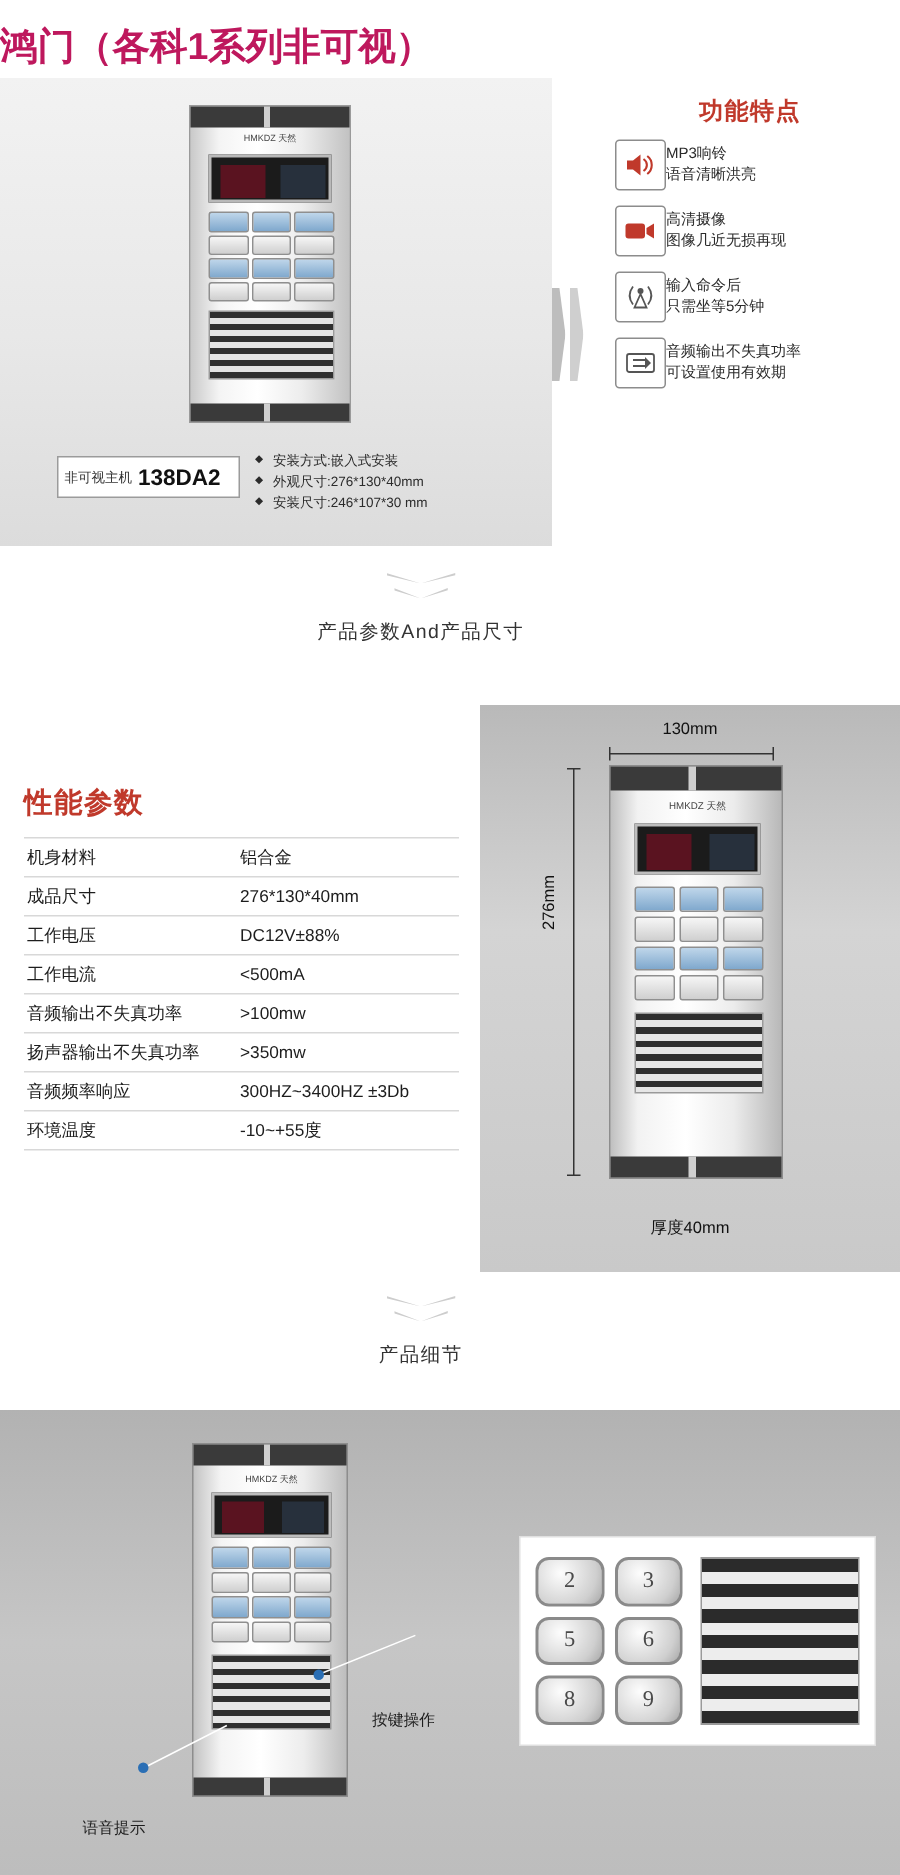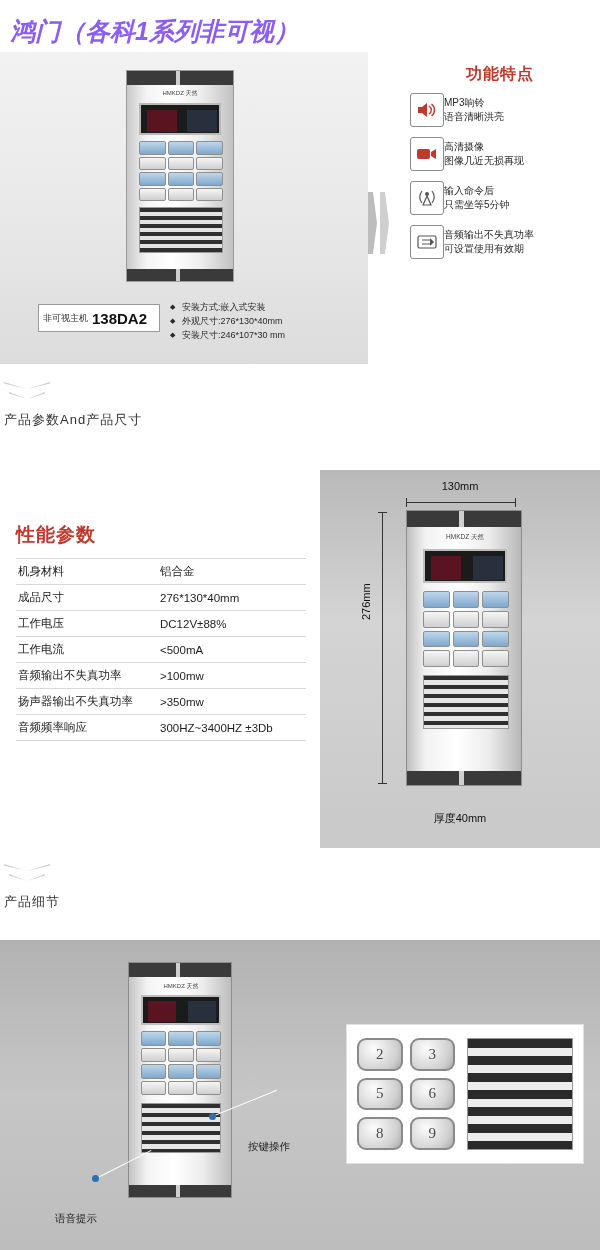--- a/index.html
+++ b/index.html
@@ -10,22 +10,22 @@
     background: #ffffff;
     overflow: hidden;
   }
   .page { position: relative; width: 600px; height: 1250px; }
 
   
   .header {
     position: absolute; top: 14px; left: 0; width: 600px; height: 34px;
   }
   .header-title {
-    font-size: 25px; font-weight: bold; color: #8b5cf6; letter-spacing: 0px;
-    padding-left: 10px; line-height: 34px; white-space: nowrap; font-style: italic;
+    font-size: 25px; font-weight: bold; color: #be185d; letter-spacing: 0px;
+    line-height: 34px; white-space: nowrap;
   }
 
   
   .top-panel {
     position: absolute; top: 52px; left: 0; width: 600px; height: 312px;
     background: linear-gradient(180deg,#f2f2f2 0%, #e8e8e8 55%, #dcdcdc 100%);
   }
   .top-panel-white-right {
     position: absolute; top: 0; right: 0; width: 232px; height: 312px;
     background: #ffffff;
@@ -120,21 +120,21 @@
   .feature-row { display: flex; align-items: center; margin-bottom: 10px; }
   .feature-ico {
     width: 34px; height: 34px; border: 1px solid #8c8c8c; border-radius: 3px;
     display: flex; align-items: center; justify-content: center; flex: 0 0 34px;
     background:#fff;
   }
   .feature-ico svg { display:block; }
   .feature-txt { font-size: 10px; color: #2b2b2b; line-height: 14px; }
 
   
-  .divider { position: absolute; left: 4px; width: 529px; text-align: left; }
+  .divider { position: absolute; left: 16px; width: 529px; text-align: center; }
   .chev { display:inline-block; }
   .chev i {
     display:block; width: 46px; height: 7px; background:#cdcdcd; margin: 0 auto 3px;
     clip-path: polygon(0 0, 50% 100%, 100% 0, 100% 22%, 50% 100%, 0 22%);
   }
   .chev i.c2 { width: 36px; }
   .divider-label {
     font-size: 13px; color: #333; margin-top: 5px; letter-spacing: 1px;
   }
 
@@ -409,20 +409,24 @@
             <td class="v">&gt;100mw</td>
           </tr>
         <tr>
             <td class="k">扬声器输出不失真功率</td>
             <td class="v">&gt;350mw</td>
           </tr>
         <tr>
             <td class="k">音频频率响应</td>
             <td class="v">300HZ~3400HZ ±3Db</td>
           </tr>
+        <tr>
+            <td class="k">环境温度</td>
+            <td class="v">-10~+55度</td>
+          </tr>
       </tbody>
     </table>
   </div>
 
   <div class="params-right">
     <div class="dim-top-label">130mm</div>
     <div class="dim-w-line"></div>
     <div class="dim-h-line"></div>
     <div class="dim-h-label">276mm</div>
 

